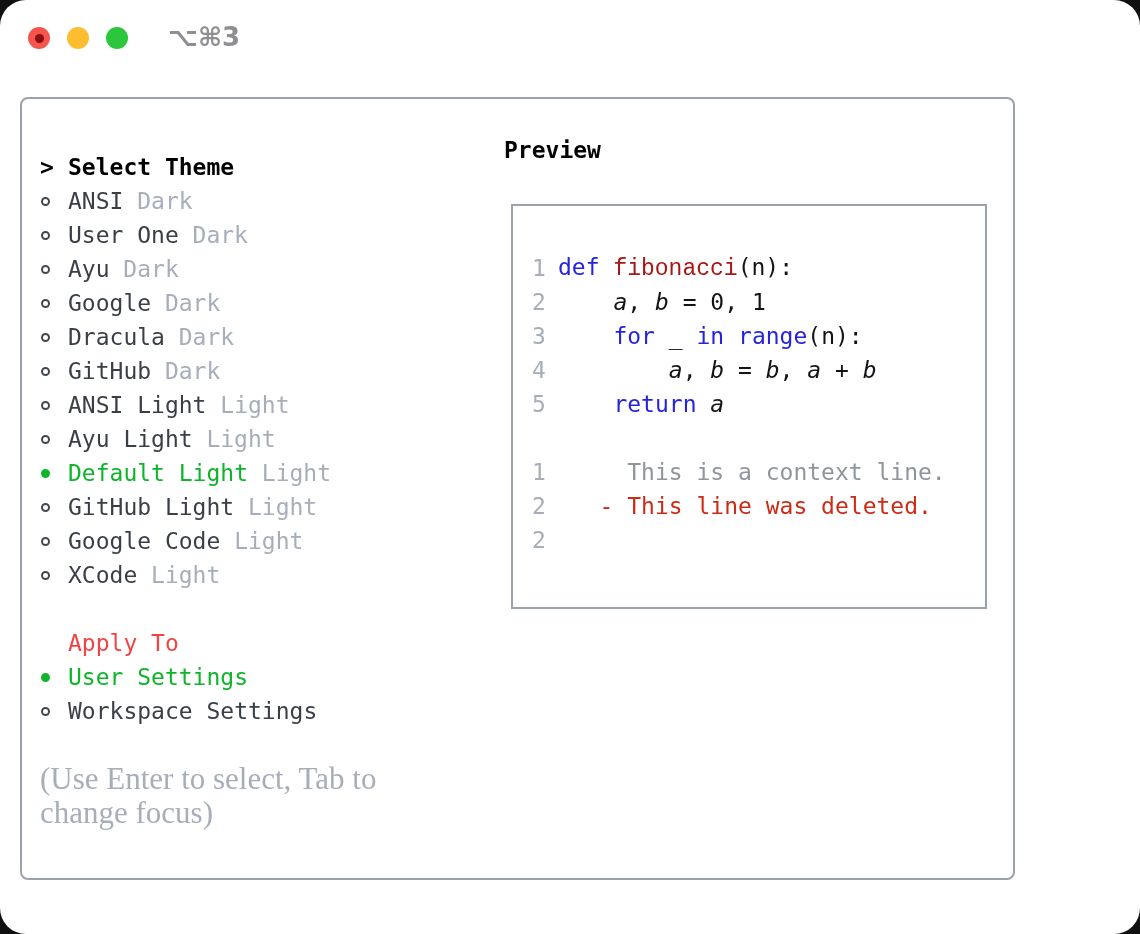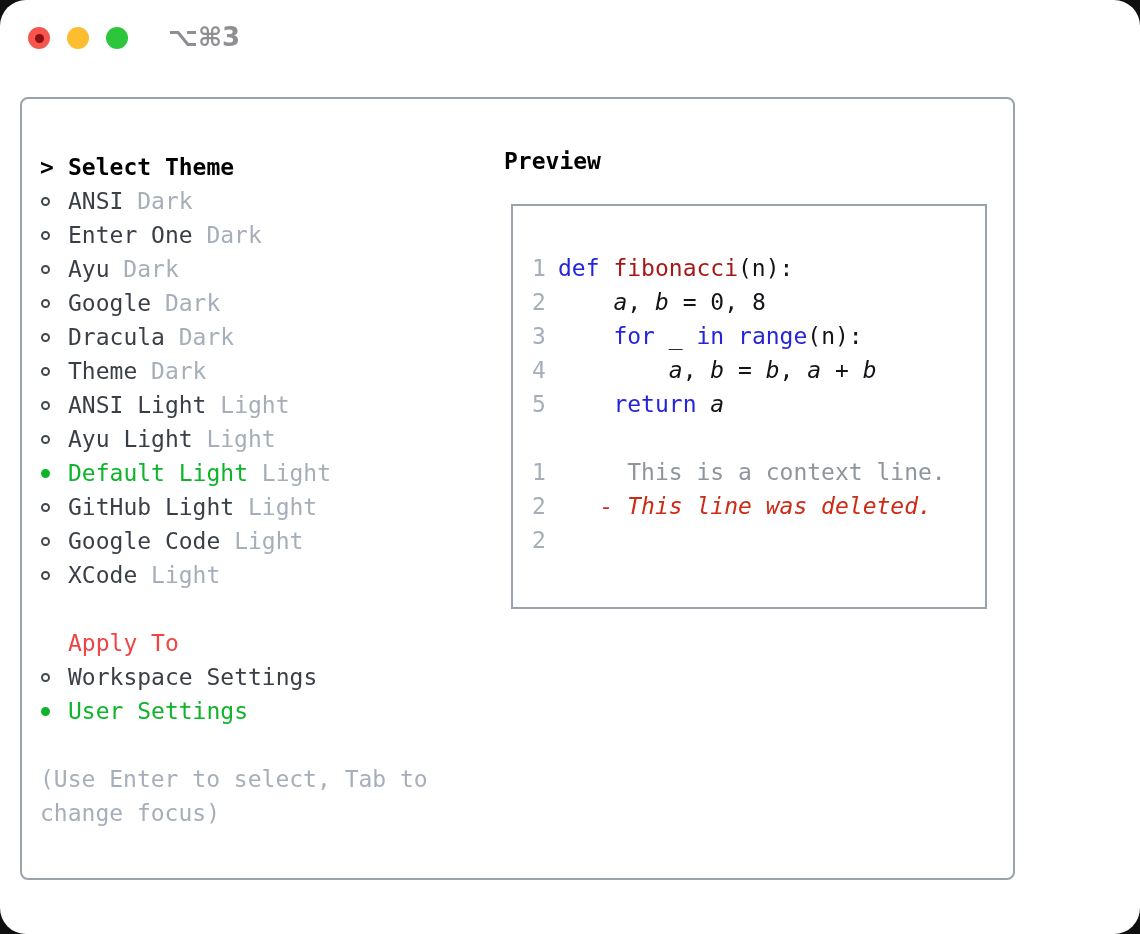--- a/index.html
+++ b/index.html
@@ -57,44 +57,44 @@
   .bullet.sel{background:var(--accent-green);border-color:var(--accent-green);}
   .prompt{width:28px;flex:0 0 28px;font-weight:bold;color:#000;}
   .list-header{font-weight:bold;color:#000;}
   .apply-header{color:#ef4444;}
   .name{color:var(--text-dark);}
   .name.green{color:var(--accent-green);}
   .tag{color:var(--muted-gray);margin-left:13.8px;}
   .spacer{height:34px;}
   .help{
     color:var(--muted-gray);
-    width:412px;line-height:34px;font-size:23px;
+    width:412px;line-height:34px;font-size:31px;font-family:Liberation Serif, serif;
   }
   
   .preview-header{
-    position:absolute;left:482px;top:45px;height:34px;line-height:34px;
+    position:absolute;left:482px;top:34px;height:34px;line-height:34px;
     font-size:23px;font-weight:bold;color:#000;
   }
   .preview-box{
     position:absolute;left:489px;top:105px;
     width:476px;height:405px;
     border:2px solid var(--border-gray);
     padding:45px 0 0 19px;
     font-size:23px;line-height:34px;
     overflow:hidden;
   }
   .code-line{display:flex;height:34px;align-items:center;}
   .lnum{width:14px;flex:0 0 14px;margin-right:12px;color:var(--muted-gray);}
   .code{white-space:pre;color:#121418;}
   .blank-line{height:34px;}
   .c-keyword{color:var(--keyword-blue);}
-  .c-function{color:var(--function-red);}
+  .c-function{color:var(--function-red);font-family:Liberation Mono, monospace;}
   .c-plain{color:#121418;}
   .c-context{color:var(--context-gray);margin-top:24px;}
-  .c-deleted{color:var(--deleted-red);font-style:italic;}
+  .c-deleted{color:var(--deleted-red);}
   .c-added{color:var(--added-green);}
   .it{font-style:italic;}
 </style>
 </head>
 <body>
 
 <div class="window">
 
   <div class="titlebar">
     <span class="light red">
@@ -108,61 +108,61 @@
   <div class="panel">
 
     <div class="left-col">
       <div class="row">
         <span class="prompt">&gt;</span>
         <span class="list-header">Select Theme</span>
       </div>
 
       <div id="theme-items">
           <div class="row"><span class="marker-col"><span class="bullet"></span></span><span class="name">ANSI</span><span class="tag">Dark</span></div>
-          <div class="row"><span class="marker-col"><span class="bullet"></span></span><span class="name">Enter One</span><span class="tag">Dark</span></div>
+          <div class="row"><span class="marker-col"><span class="bullet"></span></span><span class="name">User One</span><span class="tag">Dark</span></div>
           <div class="row"><span class="marker-col"><span class="bullet"></span></span><span class="name">Ayu</span><span class="tag">Dark</span></div>
           <div class="row"><span class="marker-col"><span class="bullet"></span></span><span class="name">Google</span><span class="tag">Dark</span></div>
           <div class="row"><span class="marker-col"><span class="bullet"></span></span><span class="name">Dracula</span><span class="tag">Dark</span></div>
-          <div class="row"><span class="marker-col"><span class="bullet"></span></span><span class="name">Theme</span><span class="tag">Dark</span></div>
+          <div class="row"><span class="marker-col"><span class="bullet"></span></span><span class="name">GitHub</span><span class="tag">Dark</span></div>
           <div class="row"><span class="marker-col"><span class="bullet"></span></span><span class="name">ANSI Light</span><span class="tag">Light</span></div>
           <div class="row"><span class="marker-col"><span class="bullet"></span></span><span class="name">Ayu Light</span><span class="tag">Light</span></div>
           <div class="row"><span class="marker-col"><span class="bullet sel"></span></span><span class="name green">Default Light</span><span class="tag">Light</span></div>
           <div class="row"><span class="marker-col"><span class="bullet"></span></span><span class="name">GitHub Light</span><span class="tag">Light</span></div>
           <div class="row"><span class="marker-col"><span class="bullet"></span></span><span class="name">Google Code</span><span class="tag">Light</span></div>
           <div class="row"><span class="marker-col"><span class="bullet"></span></span><span class="name">XCode</span><span class="tag">Light</span></div>
         </div>
 
       <div class="spacer"></div>
 
       <div class="row">
         <span class="marker-col"></span>
         <span class="apply-header">Apply To</span>
       </div>
 
       <div id="apply-items">
+          <div class="row"><span class="marker-col"><span class="bullet sel"></span></span><span class="name green">User Settings</span></div>
           <div class="row"><span class="marker-col"><span class="bullet"></span></span><span class="name">Workspace Settings</span></div>
-          <div class="row"><span class="marker-col"><span class="bullet sel"></span></span><span class="name green">User Settings</span></div>
         </div>
 
       <div class="spacer"></div>
 
       <div class="help">(Use Enter to select, Tab to change focus)</div>
     </div>
 
     <div class="preview-header">Preview</div>
 
     <div class="preview-box">
       <div id="code-lines">
           <div class="code-line">
             <span class="lnum">1</span>
             <span class="code"><span class="c-keyword">def </span><span class="c-function">fibonacci</span><span class="c-plain">(n):</span></span>
           </div>
           <div class="code-line">
             <span class="lnum">2</span>
-            <span class="code"><span class="c-plain">    </span><span class="c-plain it">a</span><span class="c-plain">, </span><span class="c-plain it">b</span><span class="c-plain"> = 0, 8</span></span>
+            <span class="code"><span class="c-plain">    </span><span class="c-plain it">a</span><span class="c-plain">, </span><span class="c-plain it">b</span><span class="c-plain"> = 0, 1</span></span>
           </div>
           <div class="code-line">
             <span class="lnum">3</span>
             <span class="code"><span class="c-plain">    </span><span class="c-keyword">for</span><span class="c-plain"> _ </span><span class="c-keyword">in</span><span class="c-plain"> </span><span class="c-keyword">range</span><span class="c-plain">(n):</span></span>
           </div>
           <div class="code-line">
             <span class="lnum">4</span>
             <span class="code"><span class="c-plain">        </span><span class="c-plain it">a</span><span class="c-plain">, </span><span class="c-plain it">b</span><span class="c-plain"> = </span><span class="c-plain it">b</span><span class="c-plain">, </span><span class="c-plain it">a</span><span class="c-plain"> + </span><span class="c-plain it">b</span></span>
           </div>
           <div class="code-line">

